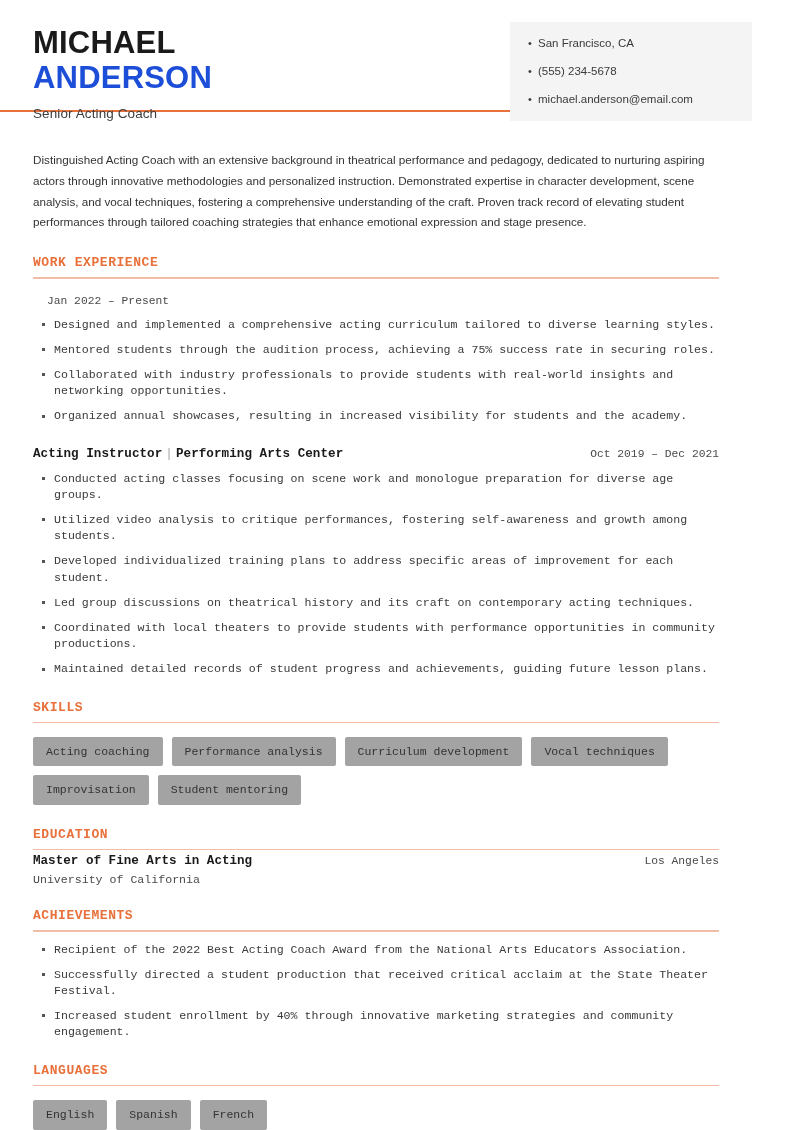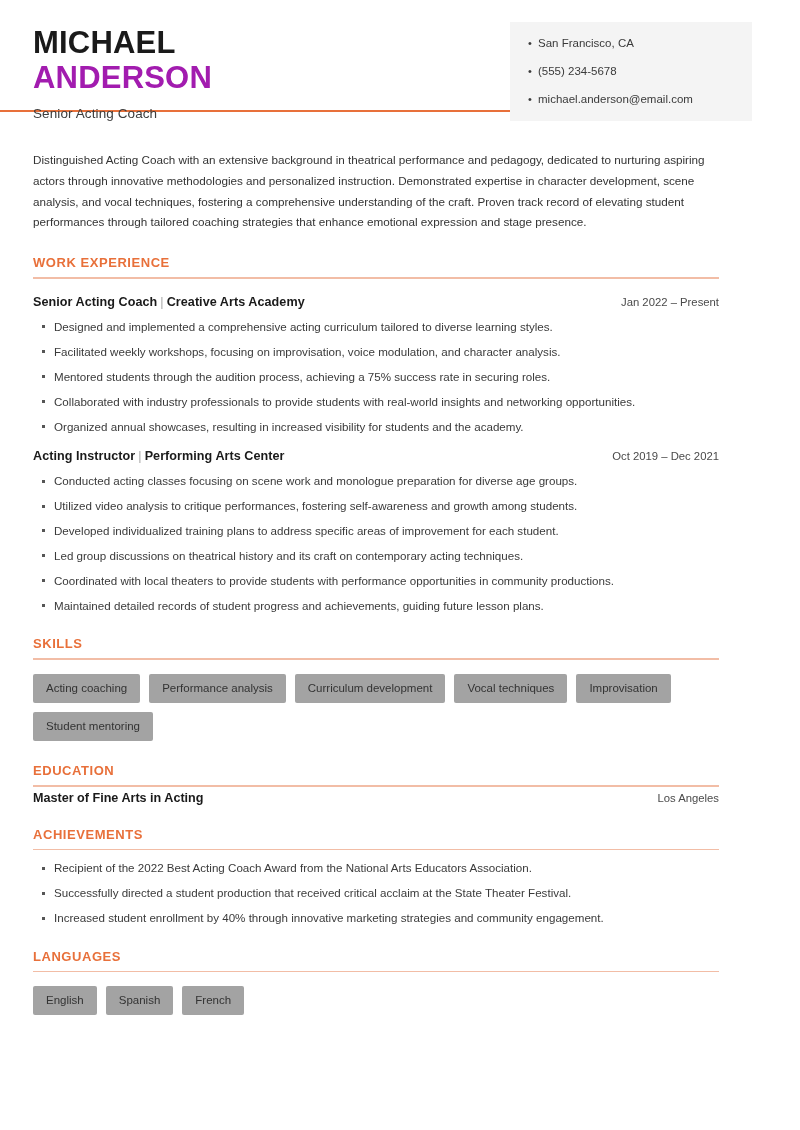--- a/index.html
+++ b/index.html
@@ -37,21 +37,21 @@
     padding-left: 33px;
     padding-top: 4px;
   }
   .name-line {
     font-size: 31px;
     font-weight: bold;
     line-height: 1.12;
     letter-spacing: 0.2px;
   }
   .name-first { color: #1a1a1a; }
-  .name-last  { color: #a21caf; }
+  .name-last  { color: #1d4ed8; }
   .job-title {
     margin-top: 11px;
     font-size: 13.5px;
     color: #3d3d3d;
     font-weight: normal;
     letter-spacing: 0.1px;
   }
   .contact-box {
     width: 242px;
     background: #f4f4f4;
@@ -88,38 +88,38 @@
     padding: 0 33px;
   }
   .summary {
     margin-top: 38px;
     font-size: 11.7px;
     line-height: 1.78;
     color: #333333;
     text-align: left;
   }
 
-  .section { margin-top: 22px; }
+  .section { margin-top: 22px; font-family: Liberation Mono, monospace; }
   .section-title {
     font-size: 13px;
     font-weight: bold;
     color: #E8703A;
     letter-spacing: 0.55px;
     text-transform: uppercase;
   }
   .section-rule {
     margin-top: 7px;
     height: 1.5px;
     background: #f2bda6;
     width: 100%;
   }
 
   
   .entry { margin-top: 16px; }
-  .entry + .entry { margin-top: 14px; }
+  .entry + .entry { margin-top: 22px; }
   .entry-head {
     display: flex;
     justify-content: space-between;
     align-items: baseline;
   }
   .entry-title {
     font-size: 12.6px;
     font-weight: bold;
     color: #1a1a1a;
     letter-spacing: 0.05px;
@@ -235,26 +235,24 @@
   <div class="content">
 
     <div class="summary">Distinguished Acting Coach with an extensive background in theatrical performance and pedagogy, dedicated to nurturing aspiring actors through innovative methodologies and personalized instruction. Demonstrated expertise in character development, scene analysis, and vocal techniques, fostering a comprehensive understanding of the craft. Proven track record of elevating student performances through tailored coaching strategies that enhance emotional expression and stage presence.</div>
 
     <div class="section">
       <div class="section-title">WORK EXPERIENCE</div>
       <div class="section-rule"></div>
 
       <div class="entry">
         <div class="entry-head">
-          <div class="entry-title"><span>Senior Acting Coach</span><span class="entry-sep">|</span><span>Creative Arts Academy</span></div>
           <div class="entry-meta">Jan 2022 – Present</div>
         </div>
         <ul class="bullets">
           <li>Designed and implemented a comprehensive acting curriculum tailored to diverse learning styles.</li>
-          <li>Facilitated weekly workshops, focusing on improvisation, voice modulation, and character analysis.</li>
           <li>Mentored students through the audition process, achieving a 75% success rate in securing roles.</li>
           <li>Collaborated with industry professionals to provide students with real-world insights and networking opportunities.</li>
           <li>Organized annual showcases, resulting in increased visibility for students and the academy.</li>
         </ul>
       </div>
 
       <div class="entry">
         <div class="entry-head">
           <div class="entry-title"><span>Acting Instructor</span><span class="entry-sep">|</span><span>Performing Arts Center</span></div>
           <div class="entry-meta">Oct 2019 – Dec 2021</div>
@@ -284,20 +282,21 @@
     </div>
 
     <div class="section">
       <div class="section-title">EDUCATION</div>
       <div class="section-rule"></div>
       <div class="edu-entry">
         <div class="edu-head">
           <div class="edu-degree">Master of Fine Arts in Acting</div>
           <div class="edu-loc">Los Angeles</div>
         </div>
+        <div class="edu-school">University of California</div>
       </div>
     </div>
 
     <div class="section">
       <div class="section-title">ACHIEVEMENTS</div>
       <div class="section-rule"></div>
       <ul class="bullets achv-list">
         <li>Recipient of the 2022 Best Acting Coach Award from the National Arts Educators Association.</li>
         <li>Successfully directed a student production that received critical acclaim at the State Theater Festival.</li>
         <li>Increased student enrollment by 40% through innovative marketing strategies and community engagement.</li>

